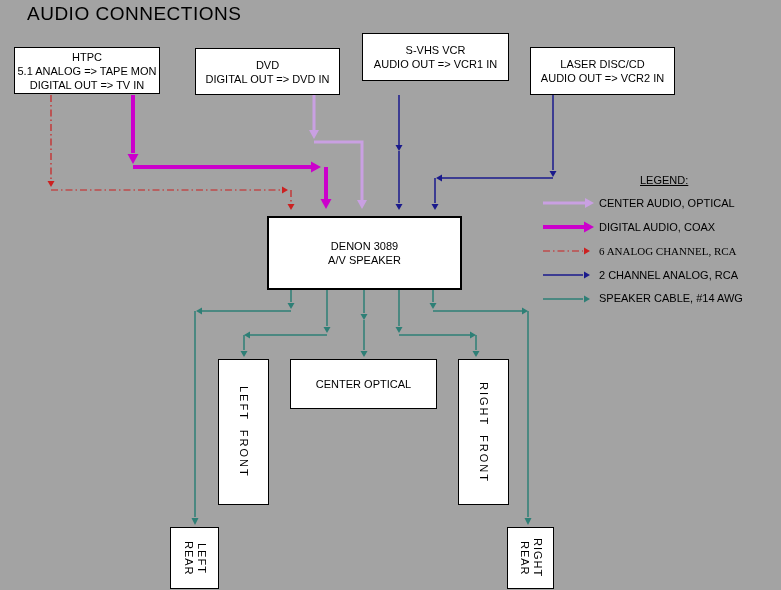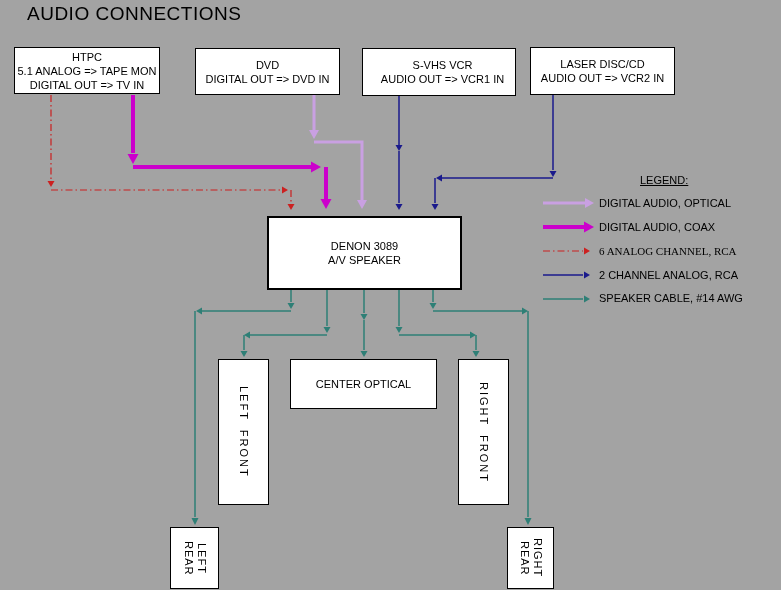--- a/index.html
+++ b/index.html
@@ -144,21 +144,21 @@
     <div>HTPC</div>
     <div>5.1 ANALOG =&gt; TAPE MON</div>
     <div>DIGITAL OUT =&gt; TV IN</div>
   </div>
 
   <div class="box" style="left:195px;top:48px;width:143px;height:45px;">
     <div>DVD</div>
     <div>DIGITAL OUT =&gt; DVD IN</div>
   </div>
 
-  <div class="box" style="left:362px;top:48px;width:145px;height:46px;padding-left:7px;">
+  <div class="box" style="left:362px;top:33px;width:145px;height:46px;">
     <div>S-VHS VCR</div>
     <div>AUDIO OUT =&gt; VCR1 IN</div>
   </div>
 
   <div class="box" style="left:530px;top:47px;width:143px;height:46px;">
     <div>LASER DISC/CD</div>
     <div>AUDIO OUT =&gt; VCR2 IN</div>
   </div>
 
   <div class="box receiver" style="left:267px;top:216px;width:191px;height:70px;">
@@ -186,19 +186,19 @@
   </div>
 
   <div class="box vwrap" style="left:507px;top:527px;width:45px;height:60px;">
     <span class="vtext2">
       <div>RIGHT</div>
       <div>REAR</div>
     </span>
   </div>
 
   <div class="legend-heading">LEGEND:</div>
-  <div class="legend-label" style="top:197px;">DIGITAL AUDIO, OPTICAL</div>
+  <div class="legend-label" style="top:197px;">CENTER AUDIO, OPTICAL</div>
   <div class="legend-label" style="top:221px;">DIGITAL AUDIO, COAX</div>
   <div class="legend-label" style="top:245px;font-family:Liberation Serif, serif;">6 ANALOG CHANNEL, RCA</div>
   <div class="legend-label" style="top:269px;">2 CHANNEL ANALOG, RCA</div>
   <div class="legend-label" style="top:292px;">SPEAKER CABLE, #14 AWG</div>
 
 </div>
 
 </body></html>

